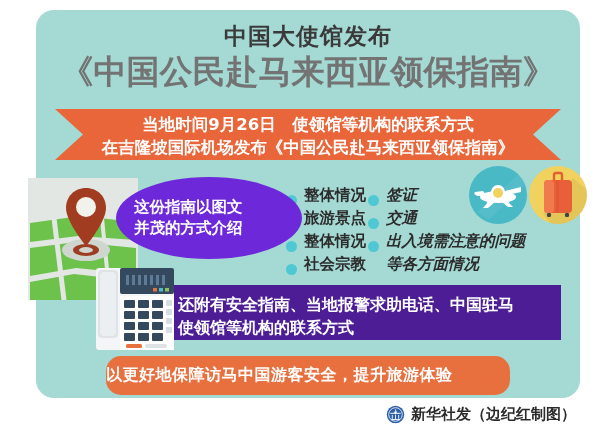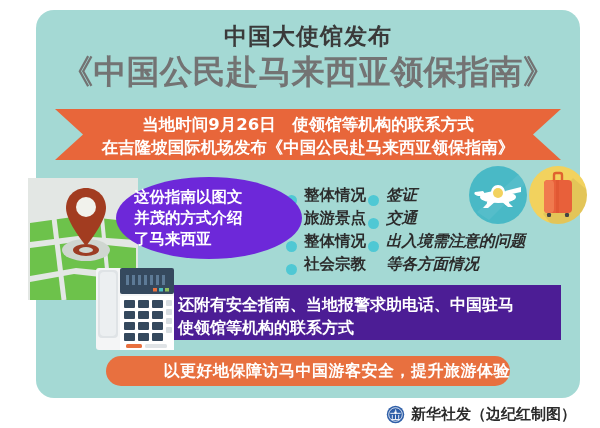--- a/index.html
+++ b/index.html
@@ -91,23 +91,23 @@
     position:absolute;left:150px;top:285px;width:403px;height:55px;
     background:#4c1d95;
   }
   .infobox-text{
     position:absolute;left:20px;top:8px;width:375px;
     color:#ffffff;font-size:16px;font-weight:bold;line-height:23px;
   }
   .infobox-text span{display:block;white-space:nowrap;}
   
   .pill{
-    position:absolute;left:98px;top:356px;width:404px;height:30px;
+    position:absolute;left:98px;top:356px;width:404px;height:39px;
     background:#e8703f;border-radius:15px;
-    display:flex;align-items:center;justify-content:flex-end;
+    display:flex;align-items:center;justify-content:flex-start;
   }
   .pill-text{
     color:#ffffff;font-size:16px;font-weight:bold;white-space:nowrap;
     letter-spacing:0.5px;
   }
   
   .footer{
     position:absolute;left:0;top:401px;width:600px;height:26px;
     display:flex;align-items:center;justify-content:flex-end;
     padding-right:32px;box-sizing:border-box;
@@ -154,21 +154,20 @@
       <ellipse cx="68" cy="72" rx="7" ry="3" fill="#cfd6d0"></ellipse>
       <path d="M68,10 C80,10 88,19 88,30 C88,44 68,68 68,68 C68,68 48,44 48,30 C48,19 56,10 68,10 Z" fill="#a23c20"></path>
       <circle cx="68" cy="29" r="10" fill="#f1f2ec"></circle>
     </g>
   </svg>
 
   <div class="bubble">
     <div class="bubble-text">
       <span>这份指南以图文</span>
       <span>并茂的方式介绍</span>
-      <span>了马来西亚</span>
     </div>
   </div>
 
   <div class="bullets">
     <div class="bcol c1">
       <div class="brow">
         <span class="dot"></span>
         <span>整体情况</span>
       </div>
       <div class="brow">

